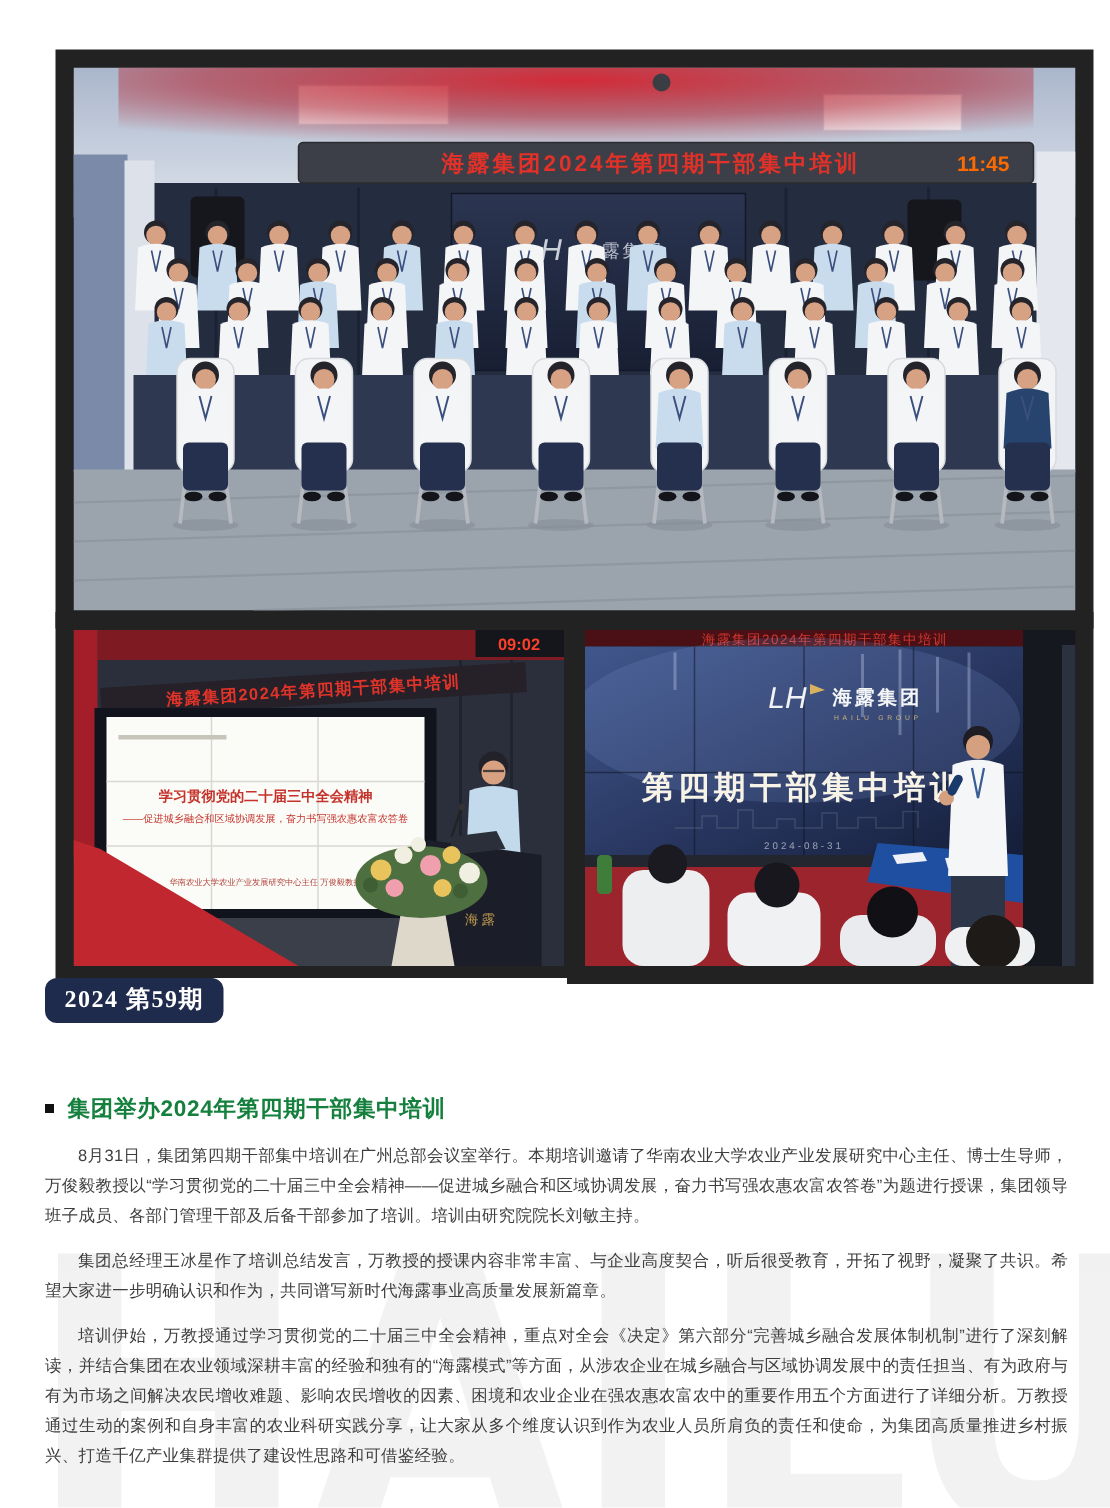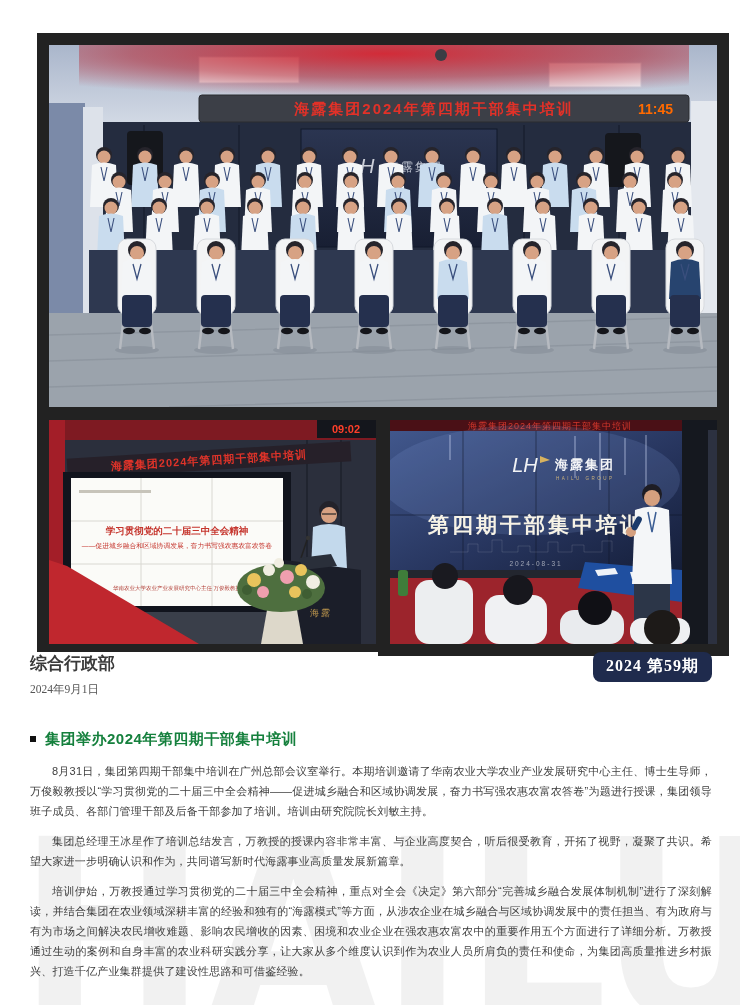--- a/index.html
+++ b/index.html
@@ -325,24 +325,20 @@
         <rect x="240" y="198" width="60" height="26" rx="12" fill="#eef0f2"></rect>
         <circle cx="55" cy="156" r="13" fill="#1a1a20"></circle>
         <circle cx="128" cy="170" r="15" fill="#17171d"></circle>
         <circle cx="205" cy="188" r="17" fill="#101015"></circle>
         <circle cx="272" cy="208" r="18" fill="#1d1a18"></circle>
       </g>
     </svg>
   </figure>
 
   <header class="meta">
-    <div>
-      <div class="dept">综合行政部</div>
-      <div class="pubdate">2024年9月1日</div>
-    </div>
     <div class="badge">2024 第59期</div>
   </header>
 
   <main class="article">
     <h1 class="title"><span class="bullet"></span><span>集团举办2024年第四期干部集中培训</span></h1>
     <p>8月31日，集团第四期干部集中培训在广州总部会议室举行。本期培训邀请了华南农业大学农业产业发展研究中心主任、博士生导师，万俊毅教授以“学习贯彻党的二十届三中全会精神——促进城乡融合和区域协调发展，奋力书写强农惠农富农答卷”为题进行授课，集团领导班子成员、各部门管理干部及后备干部参加了培训。培训由研究院院长刘敏主持。</p>
     <p>集团总经理王冰星作了培训总结发言，万教授的授课内容非常丰富、与企业高度契合，听后很受教育，开拓了视野，凝聚了共识。希望大家进一步明确认识和作为，共同谱写新时代海露事业高质量发展新篇章。</p>
     <p>培训伊始，万教授通过学习贯彻党的二十届三中全会精神，重点对全会《决定》第六部分“完善城乡融合发展体制机制”进行了深刻解读，并结合集团在农业领域深耕丰富的经验和独有的“海露模式”等方面，从涉农企业在城乡融合与区域协调发展中的责任担当、有为政府与有为市场之间解决农民增收难题、影响农民增收的因素、困境和农业企业在强农惠农富农中的重要作用五个方面进行了详细分析。万教授通过生动的案例和自身丰富的农业科研实践分享，让大家从多个维度认识到作为农业人员所肩负的责任和使命，为集团高质量推进乡村振兴、打造千亿产业集群提供了建设性思路和可借鉴经验。</p>
   </main>
 

